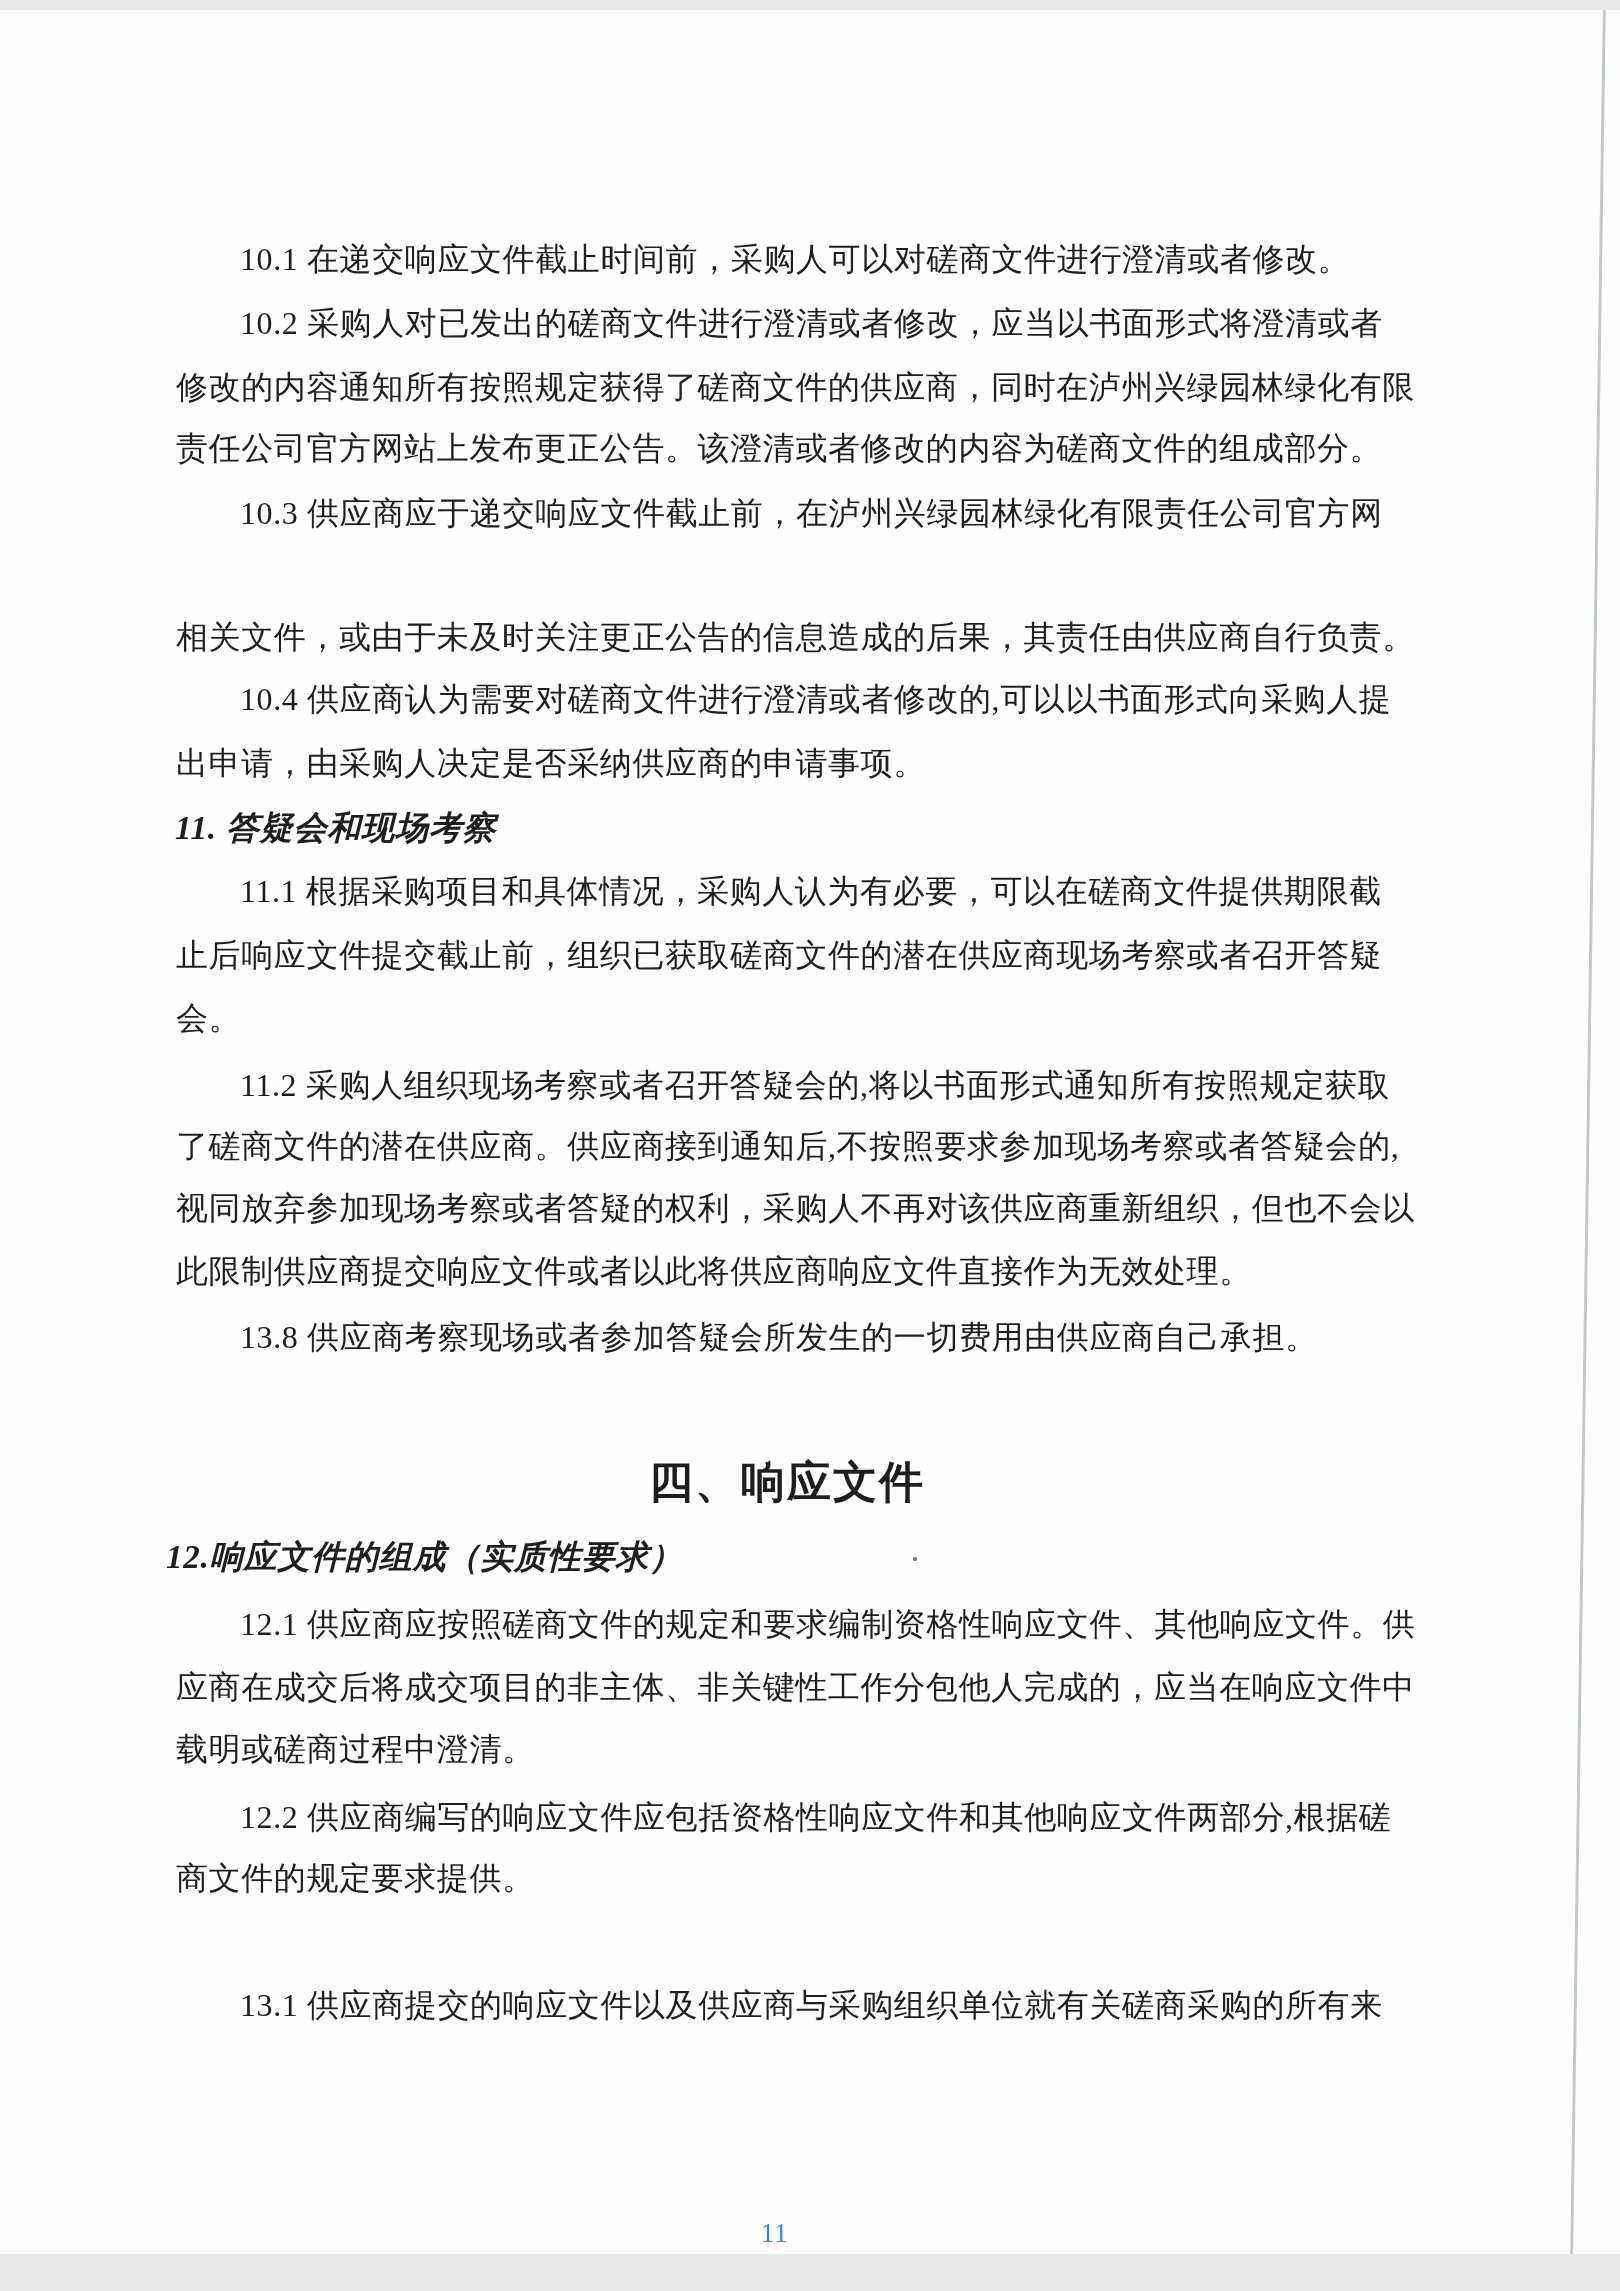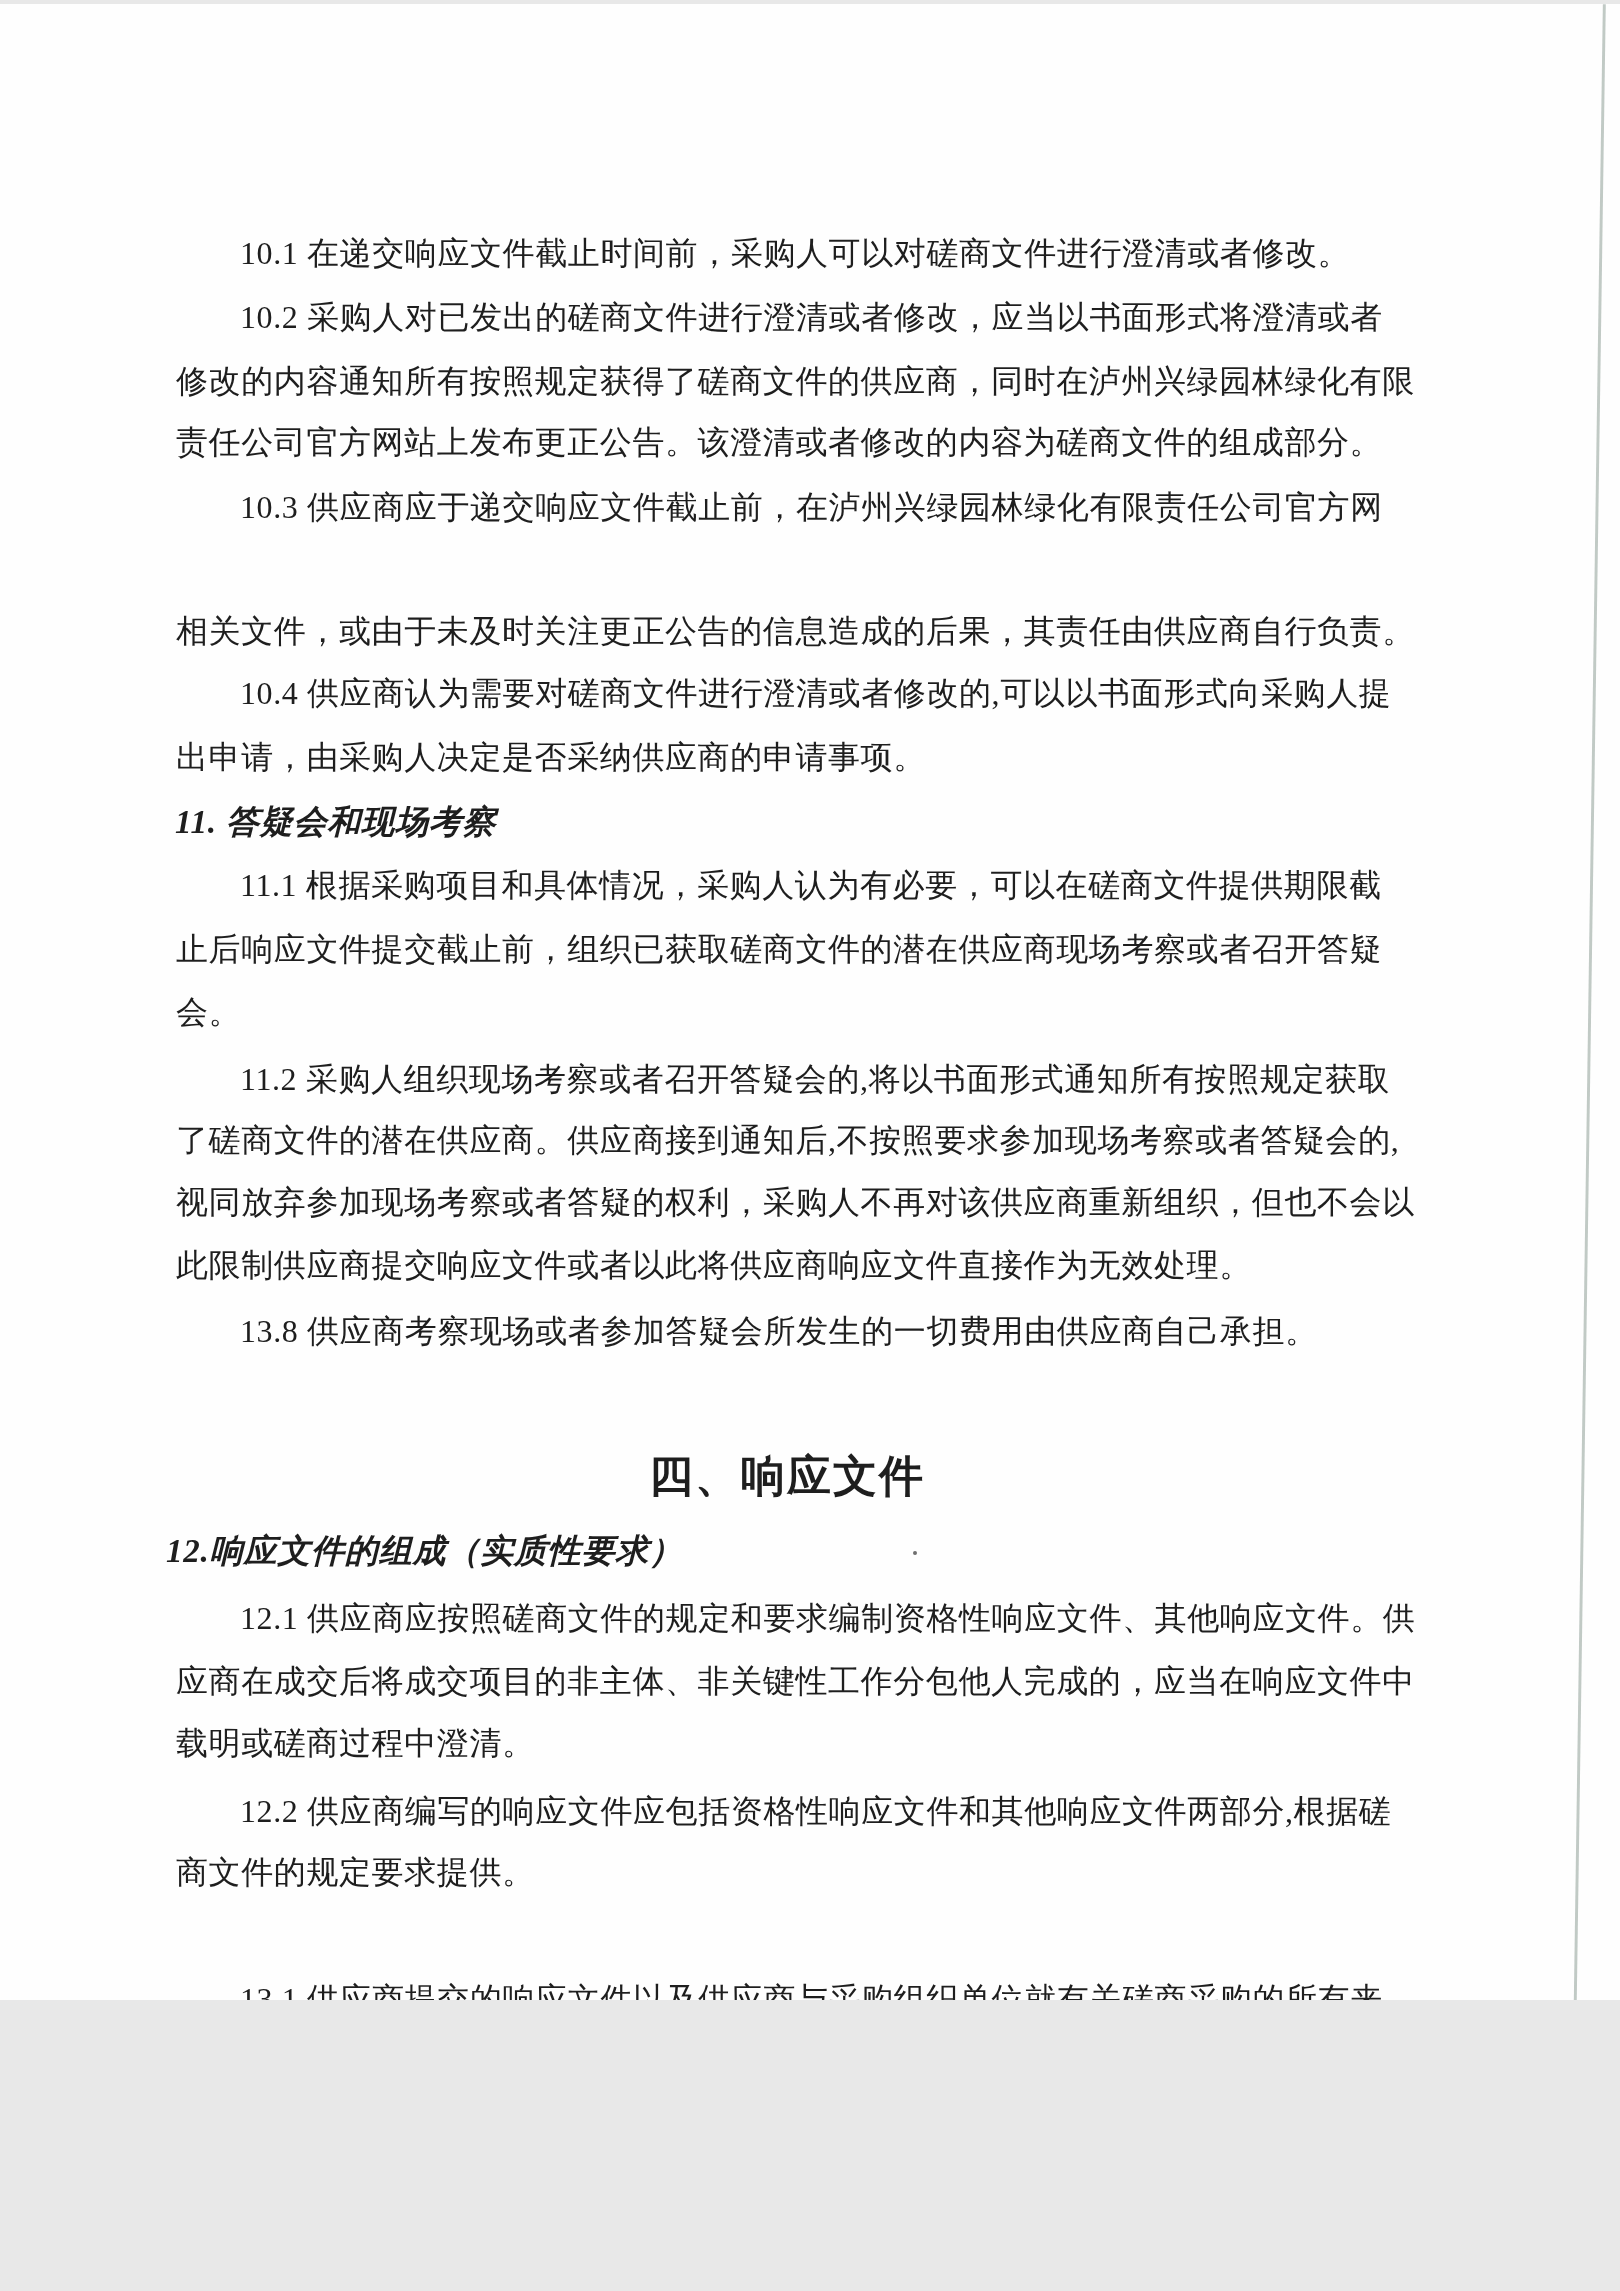--- a/index.html
+++ b/index.html
@@ -1,20 +1,20 @@
 <!DOCTYPE html>
 <html><head>
 <meta charset="utf-8">
 <style>
   html,body{margin:0;padding:0;background:#e8e8e8;}
   .page{
     position:relative;
     width:1620px;
-    height:1996px;
-    margin:4px auto;
+    height:2244px;
+    margin:10px auto;
     background:#fefefe;
     overflow:hidden;
     font-family:"Liberation Serif","DejaVu Serif",serif;
   }
   .ln{
     position:absolute;
     white-space:nowrap;
     font-size:32px;
     line-height:33px;
     letter-spacing:0.6px;
@@ -28,21 +28,21 @@
   }
   .ln.title{
     font-weight:700;
     font-size:44px;
     letter-spacing:2px;
     line-height:45px;
   }
   .footer-num{
     position:absolute;
     font-size:26.5px;
-    color:#b91c1c;
+    color:#3b82f6;
     letter-spacing:1px;
   }
   .speck{
     position:absolute;
     width:3.9px;
     height:3.9px;
     border-radius:50%;
     background:#6f6f6f;
   }
   .scanline{

